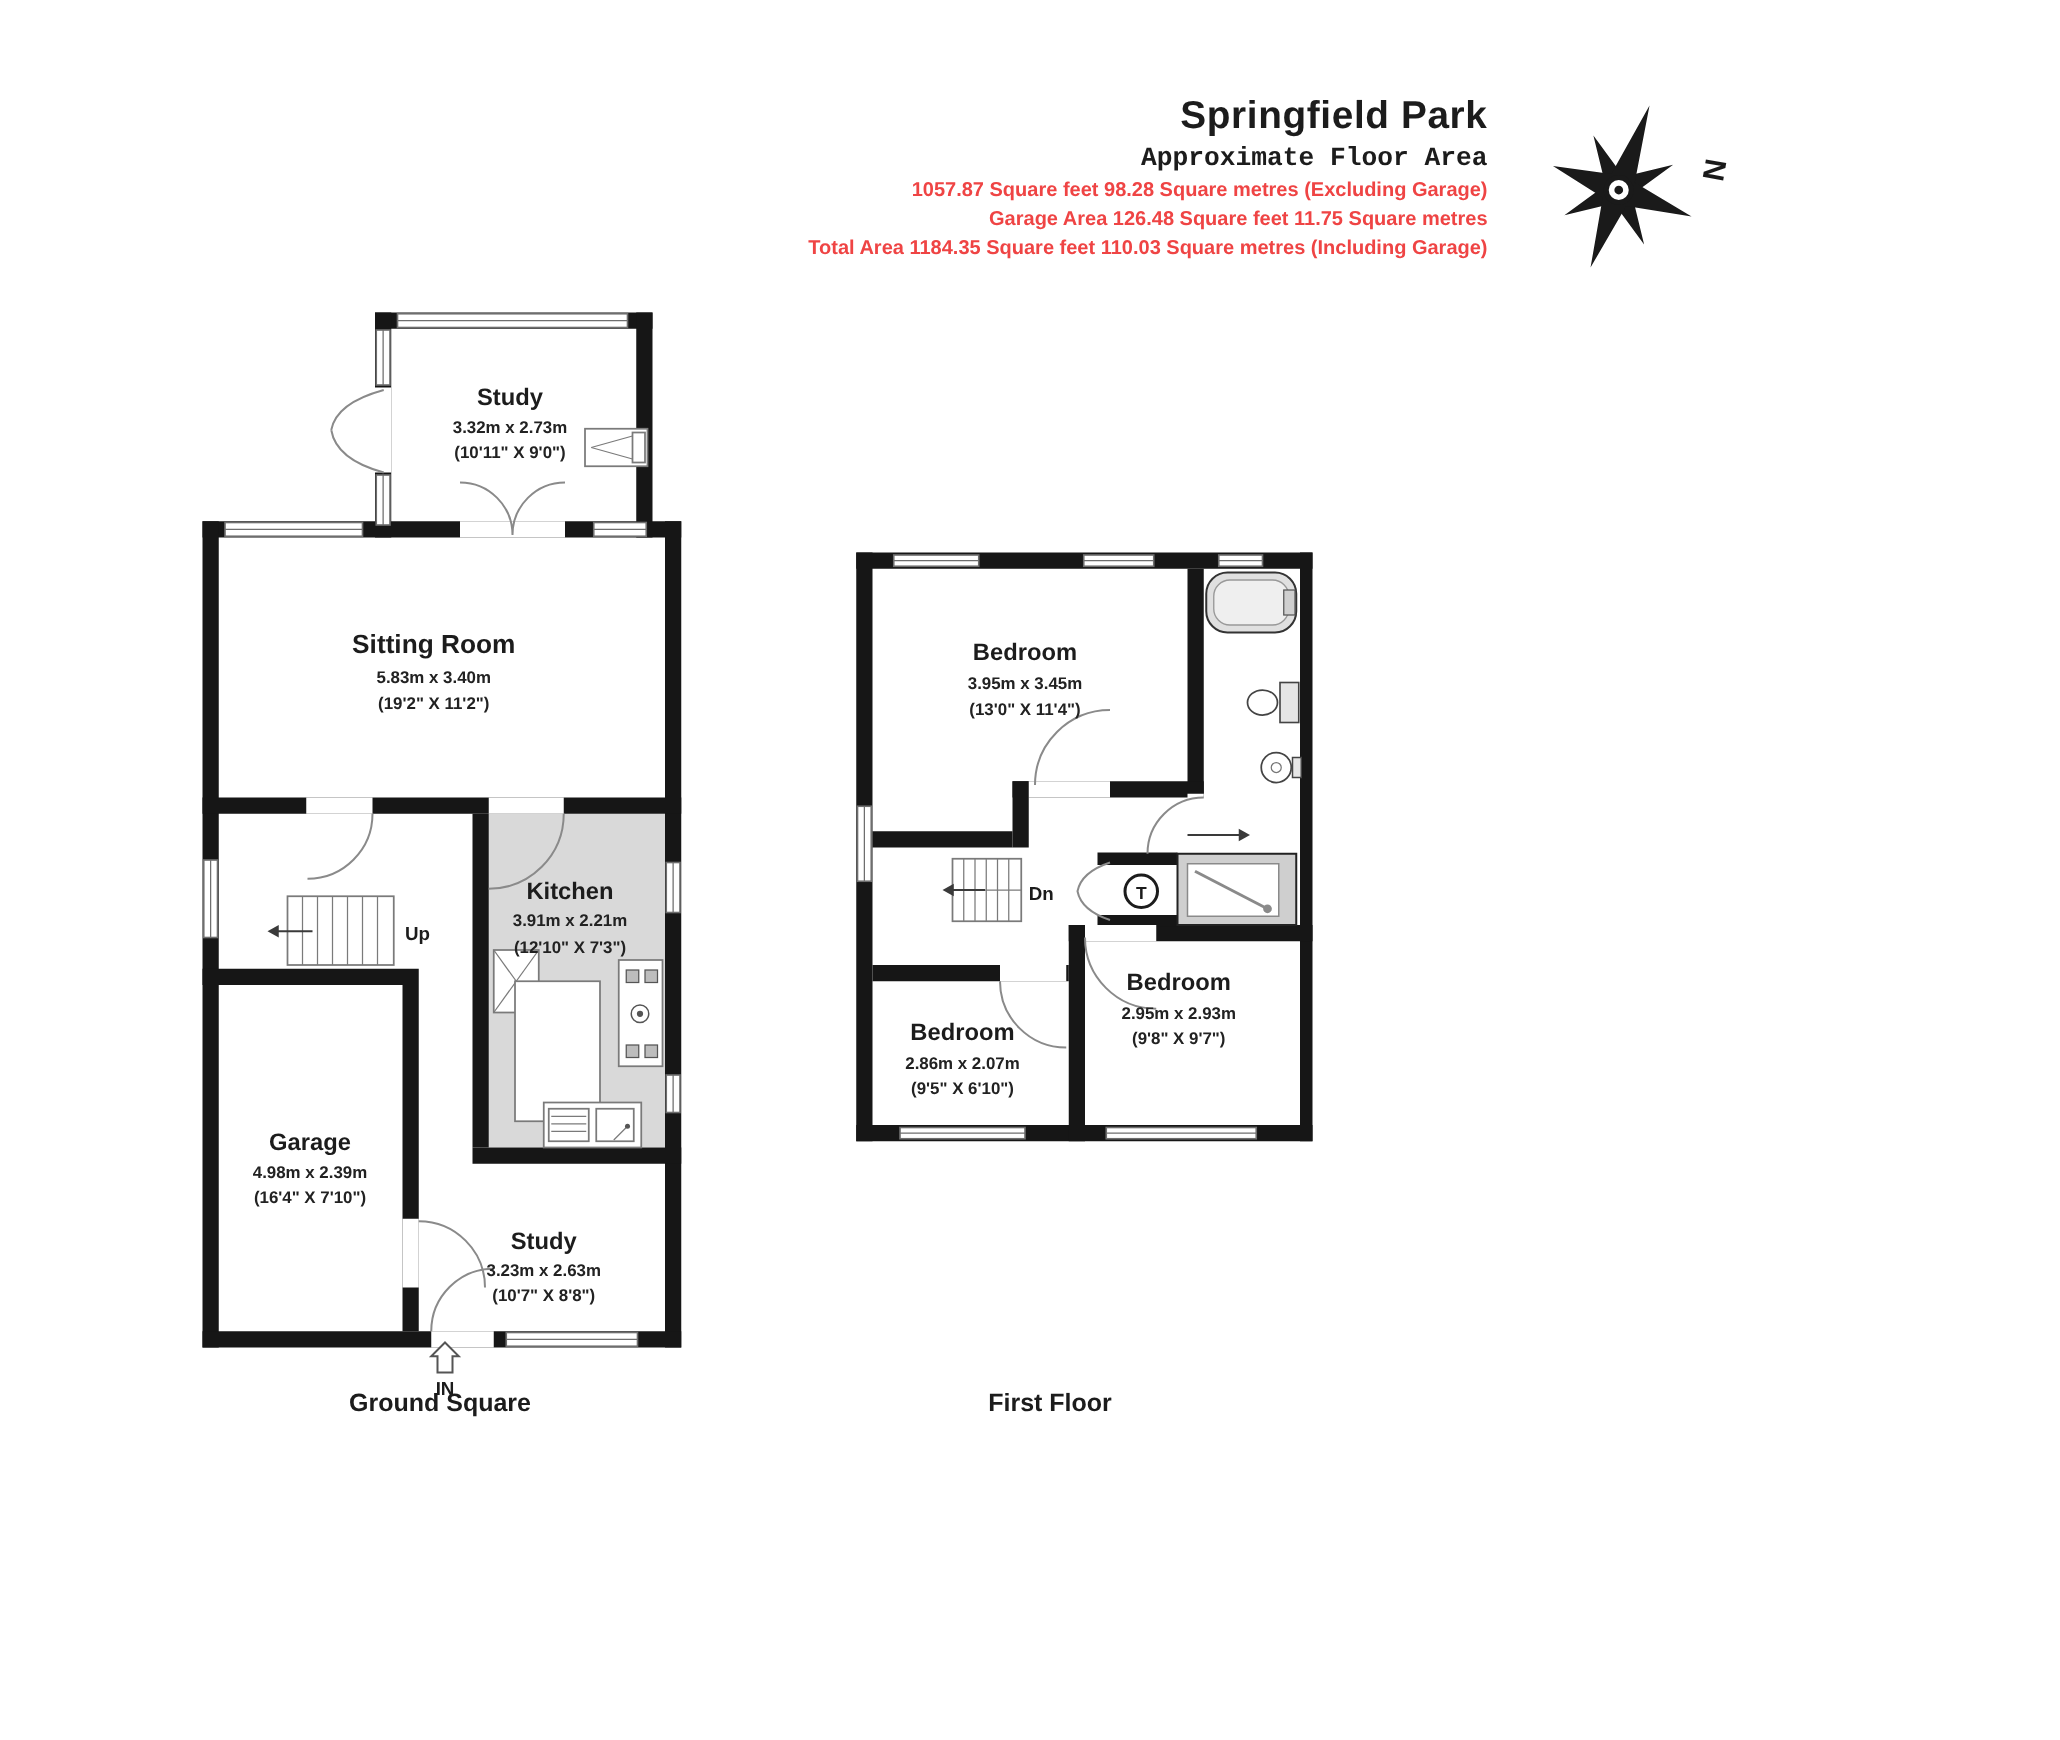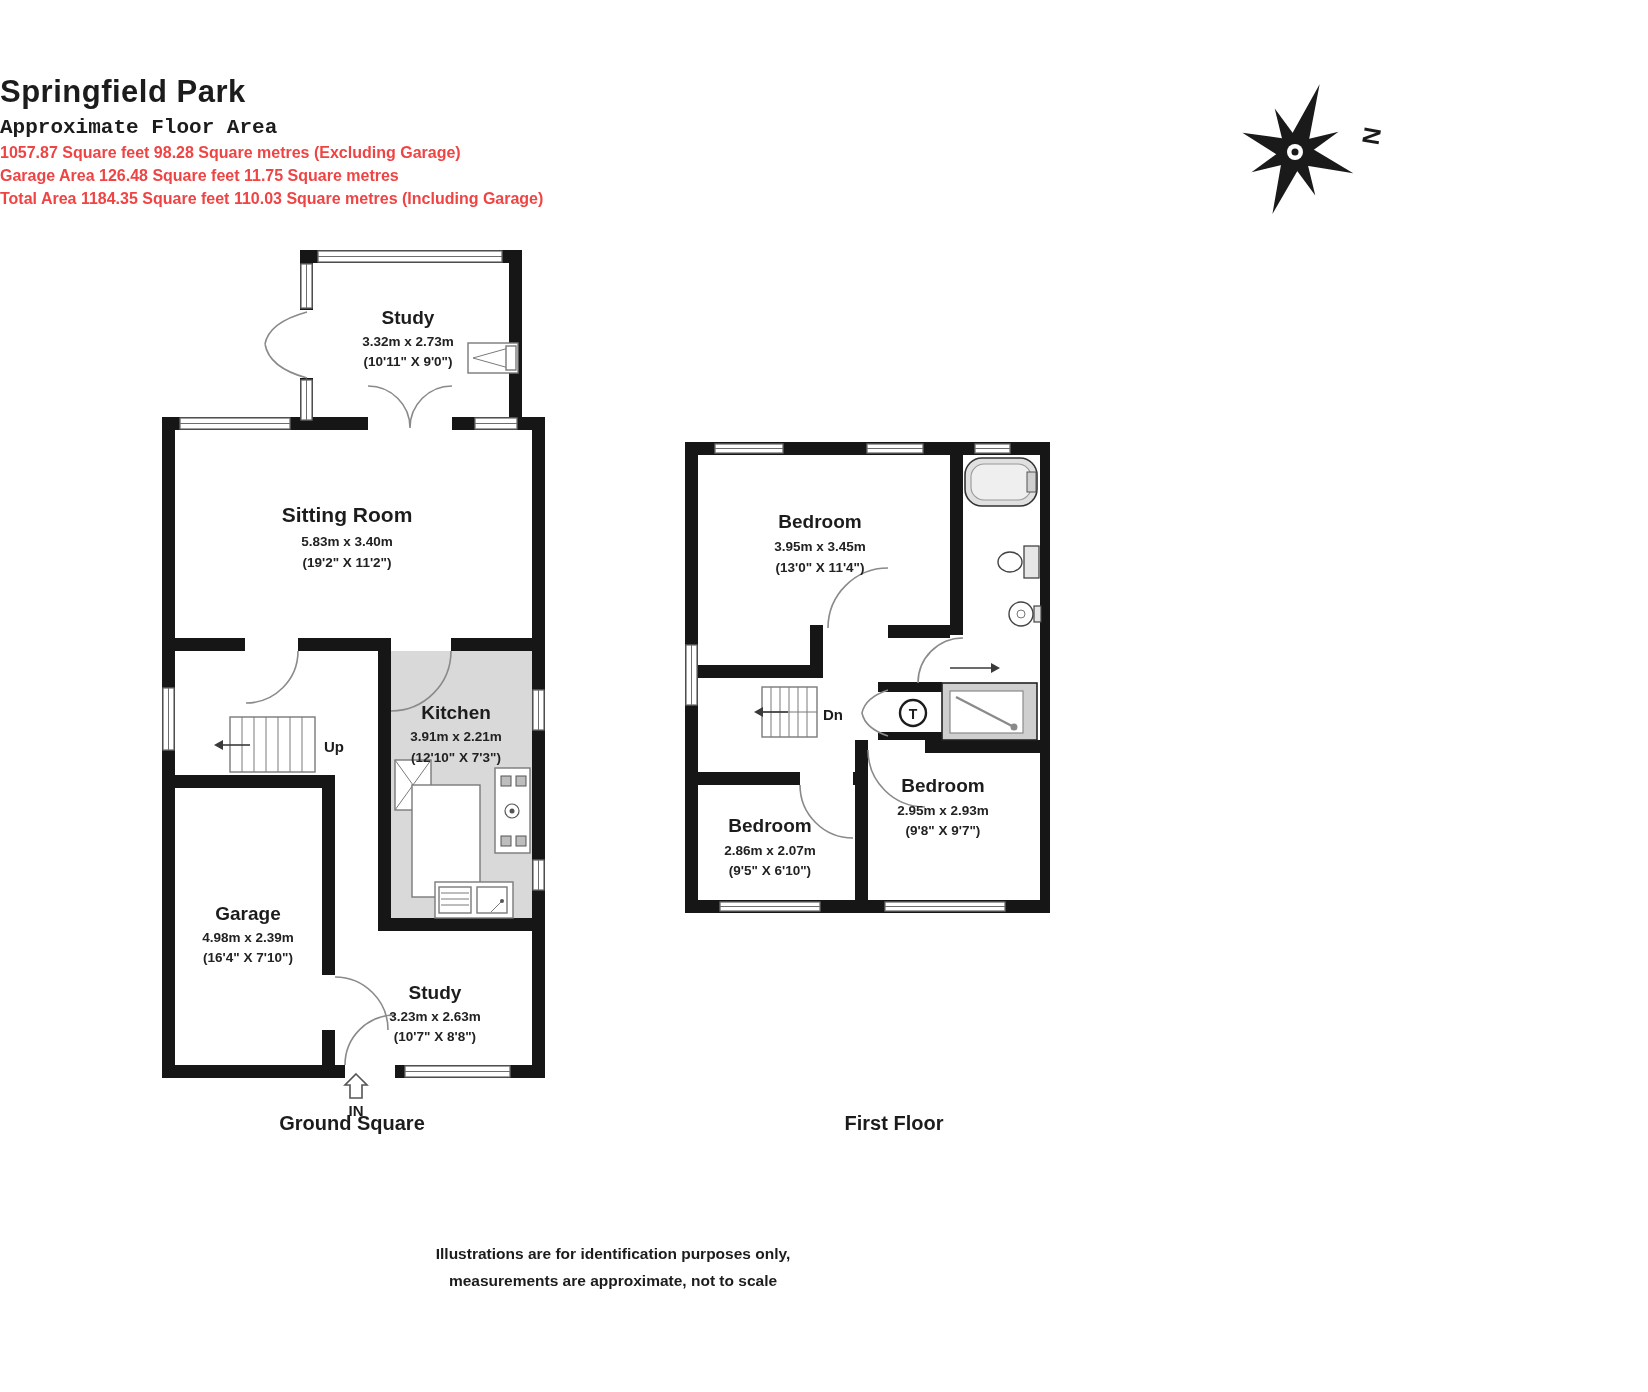--- a/index.html
+++ b/index.html
@@ -1,20 +1,20 @@
 <!DOCTYPE html>
 <html><head>
 <meta charset="utf-8">
 <style>
   html,body{margin:0;padding:0;background:#fff;}
   #canvas{position:relative;width:1648px;height:1392px;background:#ffffff;overflow:hidden;
           font-family:"Liberation Sans",sans-serif;color:#1c1c1c;}
   .abs{position:absolute;}
   
-  #header{top:74px;left:0;width:1190px;text-align:left;}
+  #header{top:74px;left:0;width:1190px;text-align:right;}
   .title{font-size:31px;font-weight:bold;letter-spacing:.5px;}
   .subtitle{font-size:21px;font-weight:600;margin-top:6px;font-family:Liberation Mono, monospace;}
   .areal{font-size:16px;font-weight:600;margin-top:5px;color:#ef4444;}
   
   .caption{font-size:20px;font-weight:bold;transform:translateX(-50%);white-space:nowrap;}
   #disclaimer{top:1240px;left:613px;transform:translateX(-50%);text-align:center;
               font-size:15.5px;font-weight:bold;line-height:1.75;white-space:nowrap;}
   
   .w{fill:#161616;}
   .gap{fill:#ffffff;}
@@ -325,20 +325,16 @@
       <text class="rdim" x="120" y="475">(9'5" X 6'10")</text>
     </g>
     <g>
       <text class="rname" x="293" y="392">Bedroom</text>
       <text class="rdim" x="293" y="415">2.95m x 2.93m</text>
       <text class="rdim" x="293" y="435">(9'8" X 9'7")</text>
     </g>
   </svg>
 
   <div class="abs caption" style="top:1112px;left:352px;">Ground Square</div>
-  <div class="abs caption" style="top:1112px;left:894px;">First Floor</div>
-
-  <div id="disclaimer" class="abs">
-    <div>Illustrations are for identification purposes only,</div>
-    <div>measurements are approximate, not to scale</div>
-  </div>
+  <div class="abs caption" style="top:1112px;left:840px;">First Floor</div>
+
 
 </div>
 
 </body></html>

